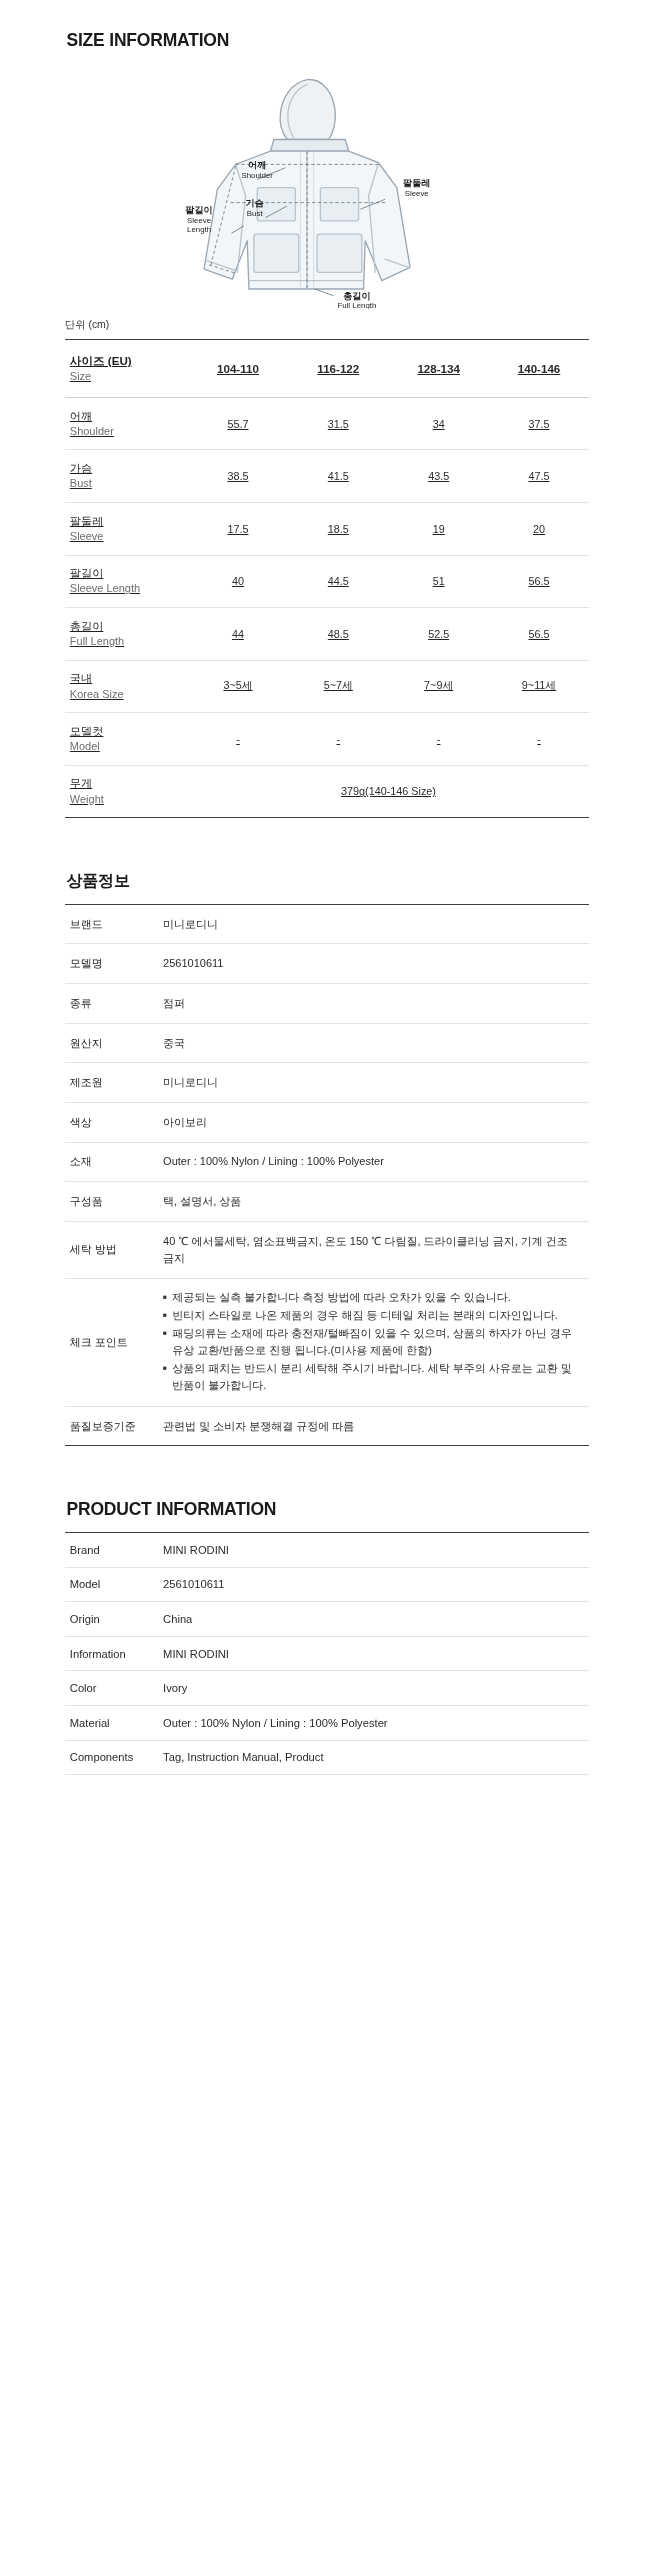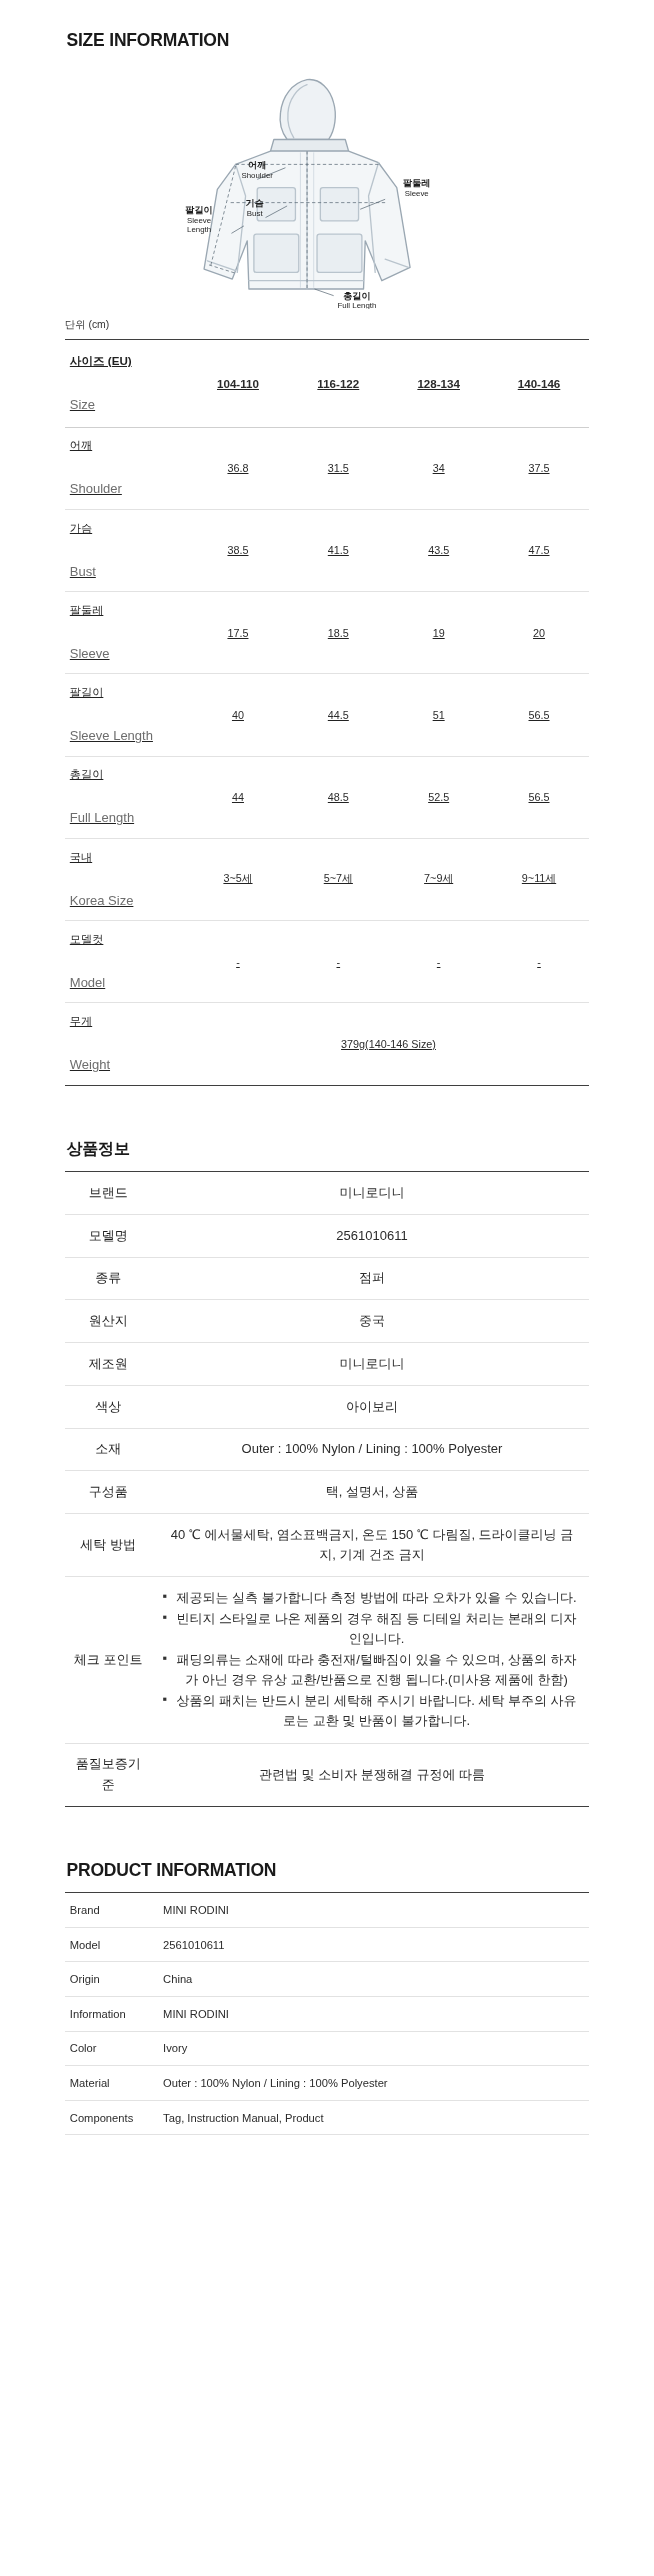--- a/index.html
+++ b/index.html
@@ -72,38 +72,37 @@
     padding: 13.3px 3.3px;
     border-bottom: 0.8px solid #cfcfcf;
   }
   .size-table .rowhead {
     text-align: left;
     padding-left: 5px;
     width: 123px;
     line-height: 1.35;
   }
   .size-table .rowhead .kr { display:block; font-size: 11.2px; color:#1f1f1f; }
-  .size-table .rowhead .en { display:block; font-size: 13px; color:#6d6d6d;margin-top:27px; }
+  .size-table .rowhead .en { display:block; font-size: 11px; color:#6d6d6d; }
   .size-table thead .rowhead .kr { font-weight: bold; font-size: 11.6px;}
   .size-table thead .rowhead .en { font-weight: normal; }
   .size-table tr:last-child td { border-bottom: none; }
 
   
   .info-table {
     border-top: 1.2px solid #3f3f3f;
     border-bottom: 1.2px solid #3f3f3f;
   }
   .info-table td {
     border-bottom: 0.8px solid #e2e2e2;
-    font-size: 13px;
+    font-size: 11px;
     color: #2b2b2b;
     padding: 10.8px 8.3px;
     vertical-align: middle;
     line-height: 1.55;
-    text-align: center;
   }
   .info-table td.label {
     width: 90px;
     padding-left: 5px;
     color: #1f1f1f;
   }
   .info-table tr:last-child td { border-bottom: none; }
   .check-points { display: block; }
   .check-points .bullet { display: block; text-indent: 0; padding-left: 9.1px; position: relative; margin-bottom: 0.8px;}
   .check-points .bullet:before {
@@ -212,21 +211,21 @@
           <th>128-134</th>
           <th>140-146</th>
         </tr>
       </thead>
       <tbody>
         <tr>
           <td class="rowhead">
             <span class="kr">어깨</span>
             <span class="en">Shoulder</span>
           </td>
-          <td>36.8</td>
+          <td>55.7</td>
           <td>31.5</td>
           <td>34</td>
           <td>37.5</td>
         </tr>
         <tr>
           <td class="rowhead">
             <span class="kr">가슴</span>
             <span class="en">Bust</span>
           </td>
           <td>38.5</td>

